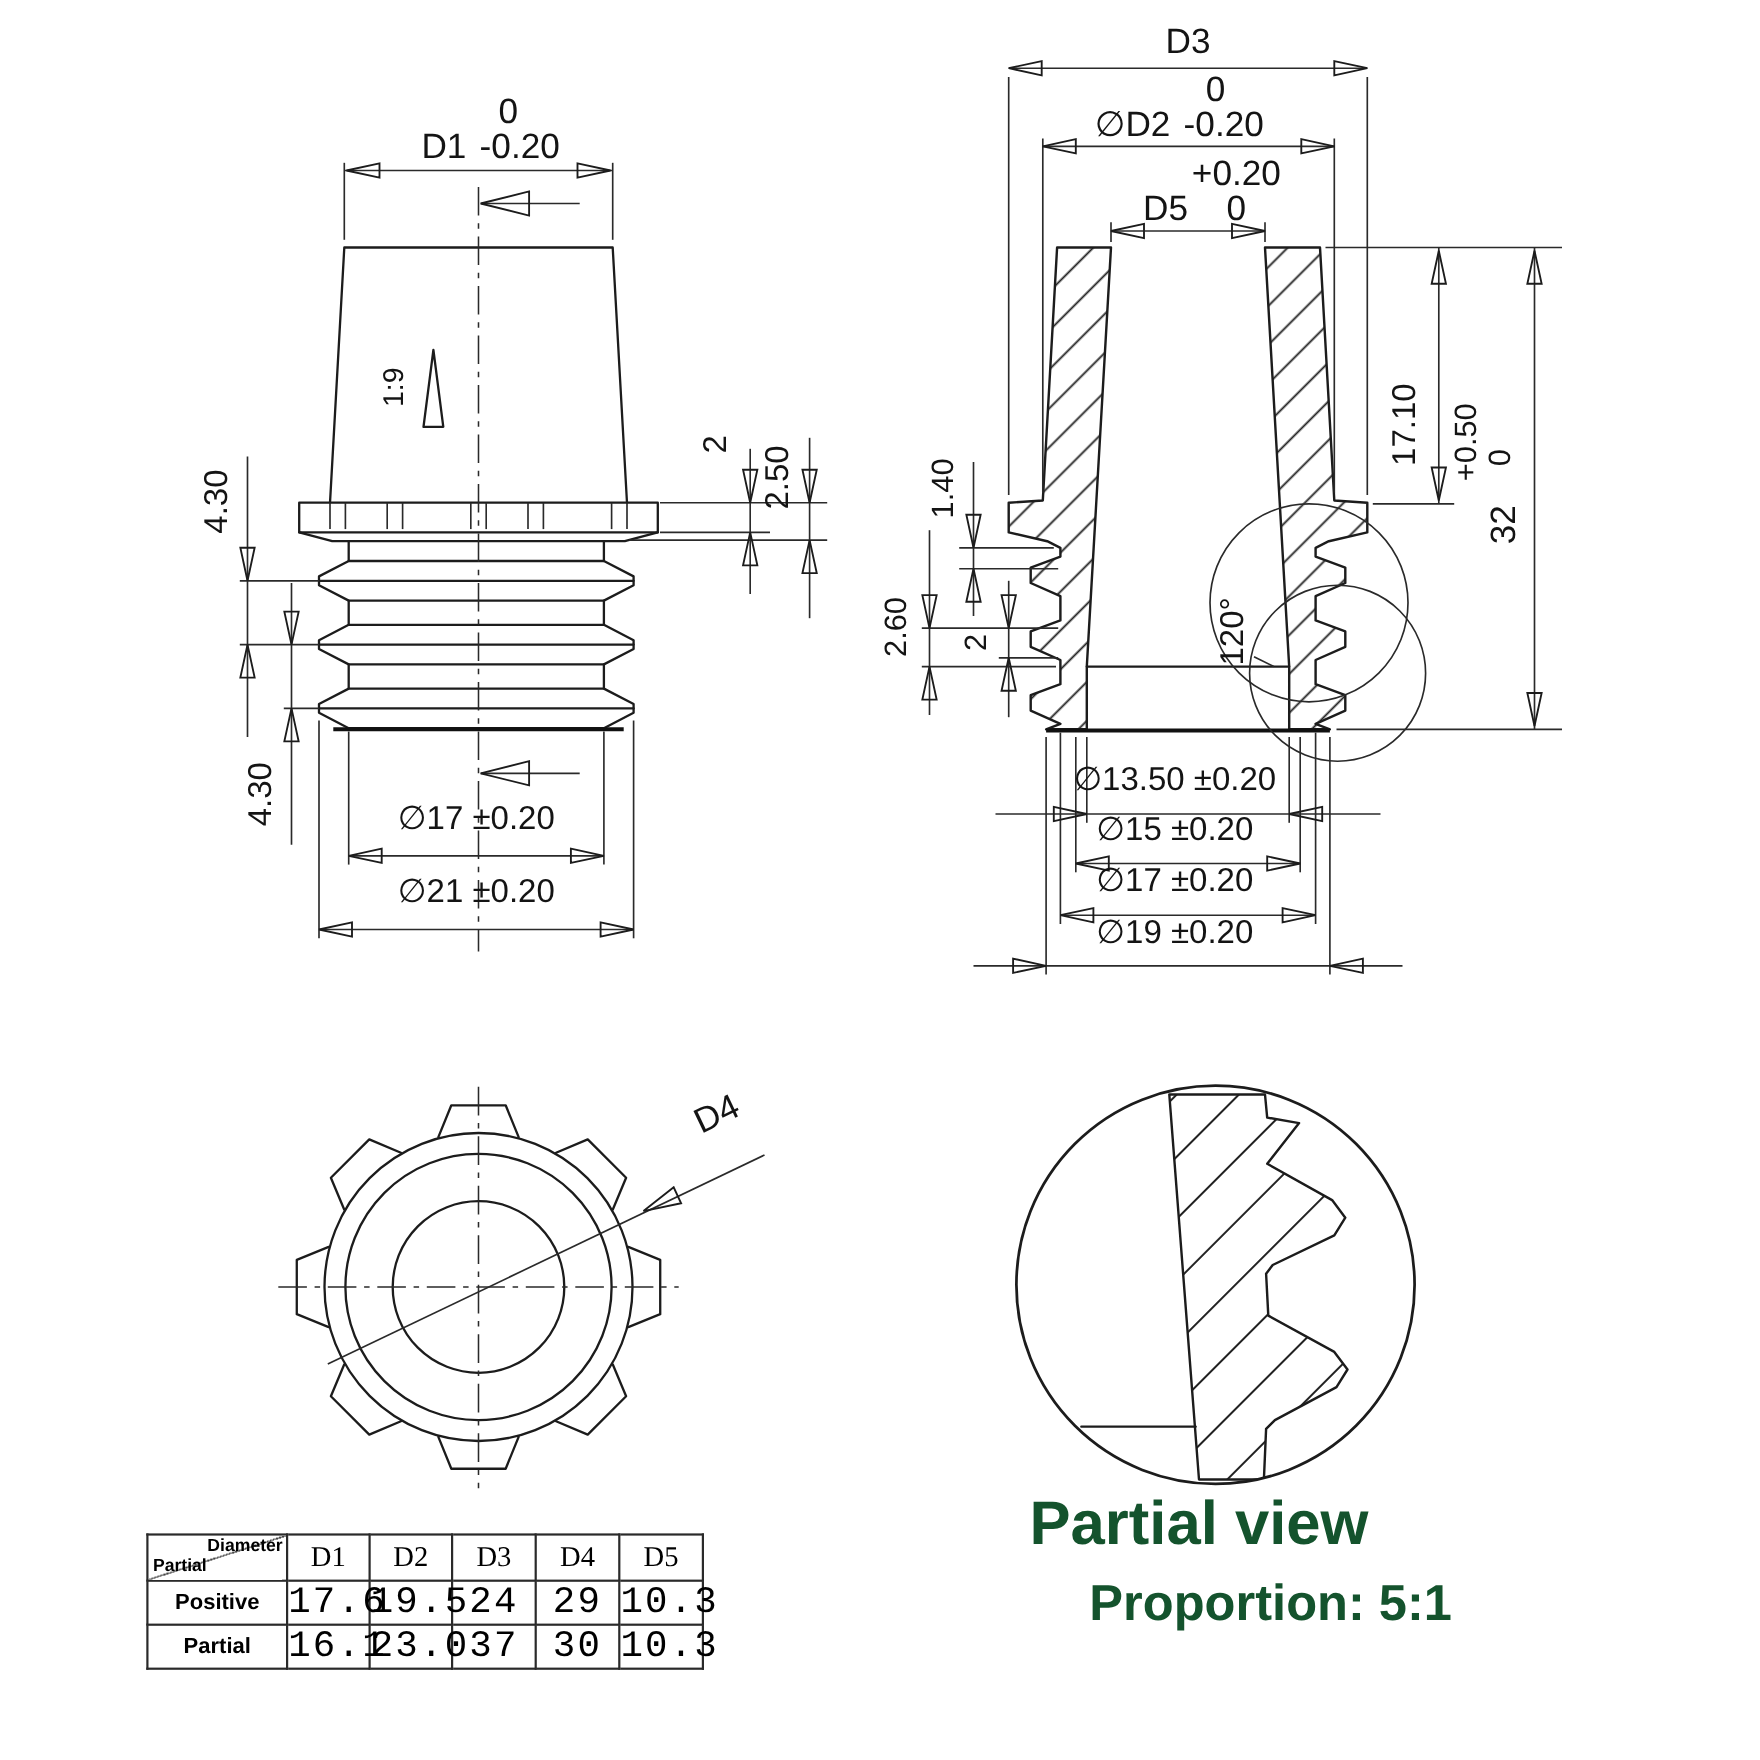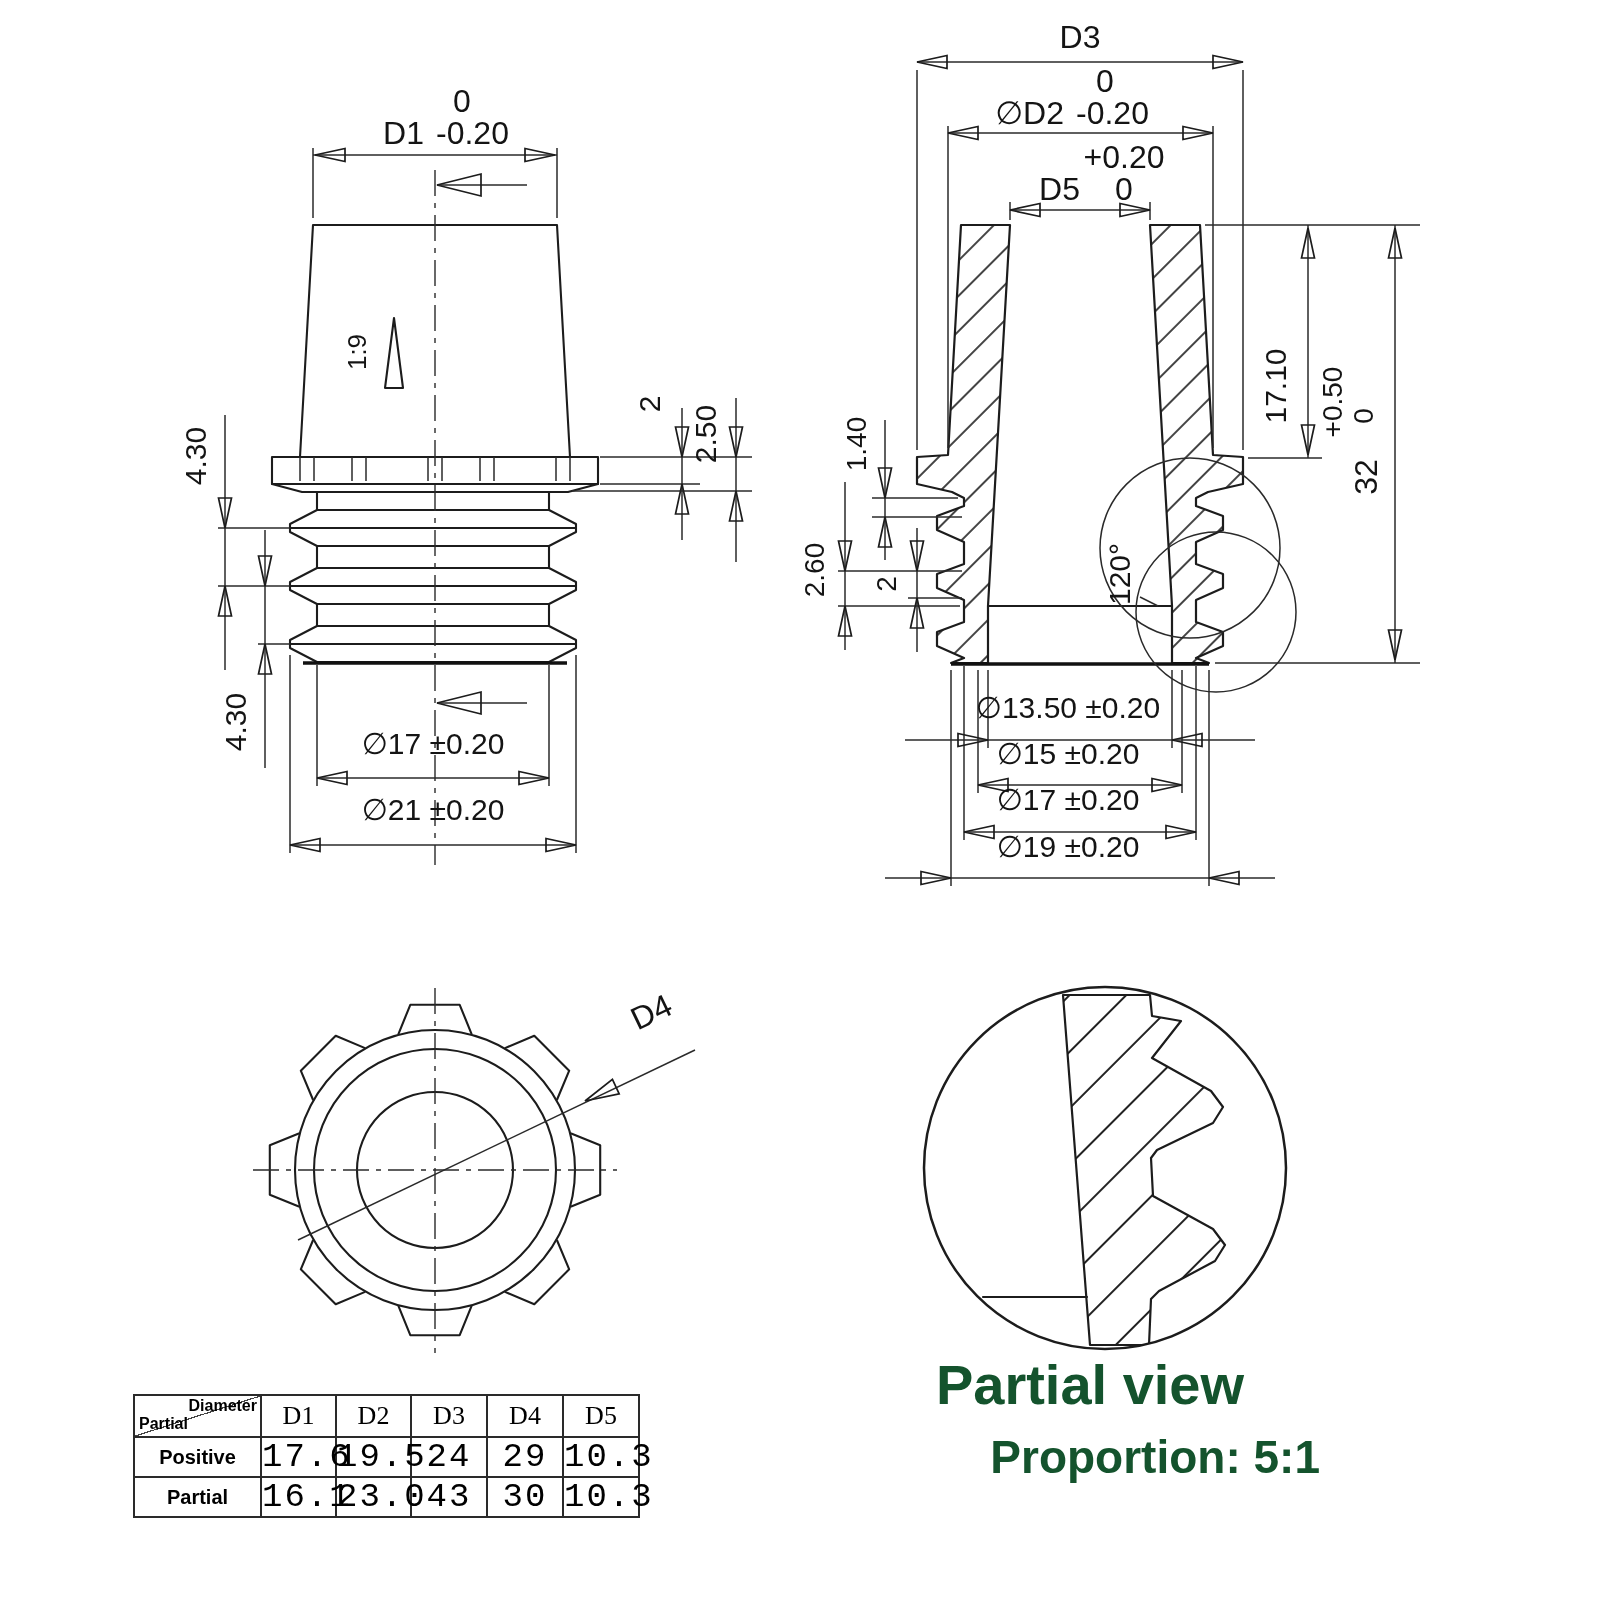--- a/index.html
+++ b/index.html
@@ -294,20 +294,20 @@
     <td class="val">17.6</td>
     <td class="val">19.5</td>
     <td class="val">24</td>
     <td class="val">29</td>
     <td class="val">10.3</td>
   </tr>
   <tr>
     <th class="rowlab">Partial</th>
     <td class="val">16.1</td>
     <td class="val">23.0</td>
-    <td class="val">43</td>
+    <td class="val">37</td>
     <td class="val">30</td>
     <td class="val">10.3</td>
   </tr>
 </tbody>
     </table>
 
 </div>
 
 </body></html>

